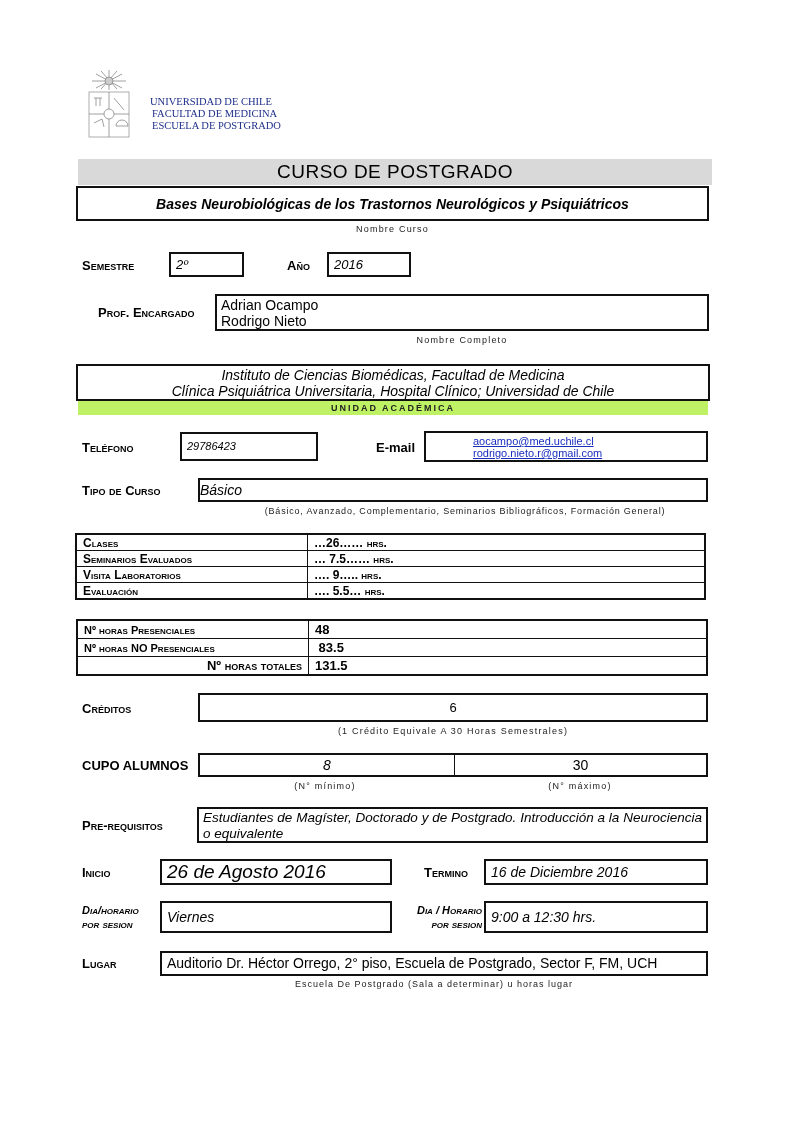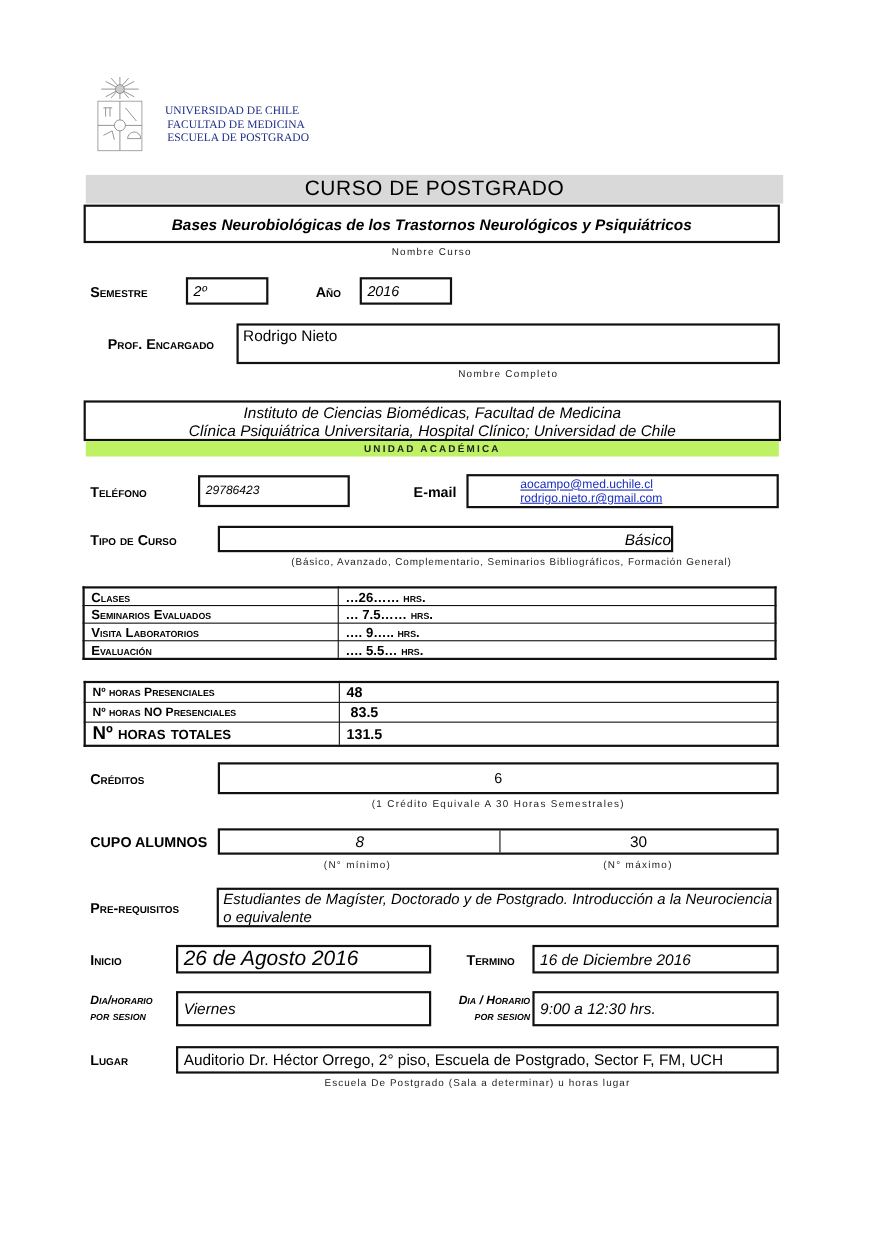--- a/index.html
+++ b/index.html
@@ -64,20 +64,21 @@
 <div class="abs box" style="left:169px; top:252px; width:75px; height:25px;">
   <span class="val" style="line-height:21px;">2º</span>
 </div>
 <div class="abs lbl" style="left:287px; top:258px;">Año</div>
 <div class="abs box" style="left:327px; top:252px; width:84px; height:25px;">
   <span class="val" style="line-height:21px;">2016</span>
 </div>
 
 <div class="abs lbl" style="left:82px; top:305px;padding-left:16px;">Prof. Encargado</div>
 <div class="abs box" style="left:215px; top:294px; width:494px; height:37px; padding-left:4px; font-size:14px; line-height:16px; padding-top:1px;">
+  <div>Adrian Ocampo</div>
   <div>Rodrigo Nieto</div>
 </div>
 <div class="abs caption" style="left:215px; top:335px; width:494px;">Nombre Completo</div>
 
 <div class="abs box" style="left:76px; top:364px; width:634px; height:37px; text-align:center; font-style:italic; font-size:14px; line-height:16px; padding-top:1px;">
   <div>Instituto de Ciencias Biomédicas, Facultad de Medicina</div>
   <div>Clínica Psiquiátrica Universitaria, Hospital Clínico; Universidad de Chile</div>
 </div>
 <div class="abs caption" style="left:78px; top:401px; width:630px; height:14px; line-height:14px; background:#bef264; font-weight:bold; letter-spacing:2px;">UNIDAD ACADÉMICA</div>
 
@@ -85,21 +86,21 @@
 <div class="abs box" style="left:180px; top:432px; width:138px; height:29px;">
   <span class="val" style="font-size:11px; line-height:25px;">29786423</span>
 </div>
 <div class="abs lbl" style="left:376px; top:440px; font-variant:normal;">E-mail</div>
 <div class="abs box" style="left:424px; top:431px; width:284px; height:31px; padding-left:4px; padding-top:2px;">
   <a class="mail">aocampo@med.uchile.cl</a>
   <a class="mail">rodrigo.nieto.r@gmail.com</a>
 </div>
 
 <div class="abs lbl" style="left:82px; top:483px;">Tipo de Curso</div>
-<div class="abs box" style="left:198px; top:478px; width:414px; height:24px; text-align:right; font-style:italic; font-size:14px; line-height:20px;">
+<div class="abs box" style="left:198px; top:478px; width:510px; height:24px; text-align:left; font-style:italic; font-size:14px; line-height:20px;">
   <span>Básico</span>
 </div>
 <div class="abs caption" style="left:210px; top:506px; width:510px; letter-spacing:0.8px;">(Básico, Avanzado, Complementario, Seminarios Bibliográficos, Formación General)</div>
 
 <table class="hours" style="left:75px; top:533px; width:631px;">
   <tbody>
       <tr>
     <td class="sc" style="width:218px;">Clases</td>
     <td><span>…26…… </span><span class="sc">hrs.</span></td>
   </tr>
@@ -122,21 +123,21 @@
   <tbody>
       <tr>
     <td class="sc" style="width:218px; font-size:11px; height:17px;">Nº horas Presenciales</td>
     <td style="font-size:13px;">48</td>
   </tr>
   <tr>
     <td class="sc" style="font-size:11px; height:17px;">Nº horas NO Presenciales</td>
     <td style="font-size:13px; white-space:pre;"> 83.5</td>
   </tr>
   <tr>
-    <td class="sc" style="font-size:17px; height:17px;">Nº horas totales</td>
+    <td class="sc" style="font-size:13px; height:17px;text-align:right;">Nº horas totales</td>
     <td style="font-size:13px;">131.5</td>
   </tr>
 </tbody>
   </table>
 
 <div class="abs lbl" style="left:82px; top:701px;">Créditos</div>
 <div class="abs box" style="left:198px; top:693px; width:510px; height:29px; text-align:center; font-size:13px; line-height:25px;">
   <span>6</span>
 </div>
 <div class="abs caption" style="left:198px; top:726px; width:510px;">(1 Crédito Equivale A 30 Horas Semestrales)</div>

